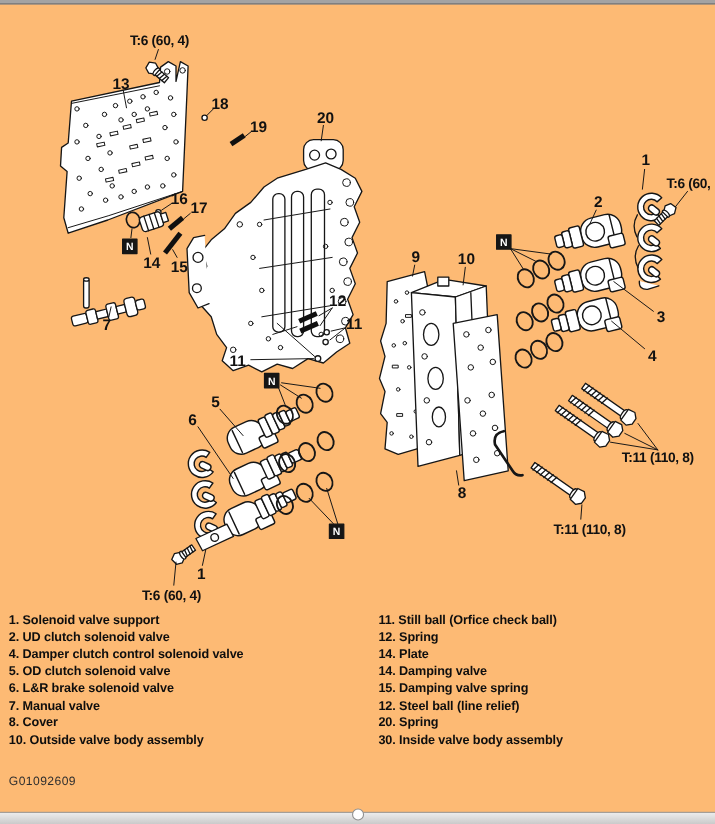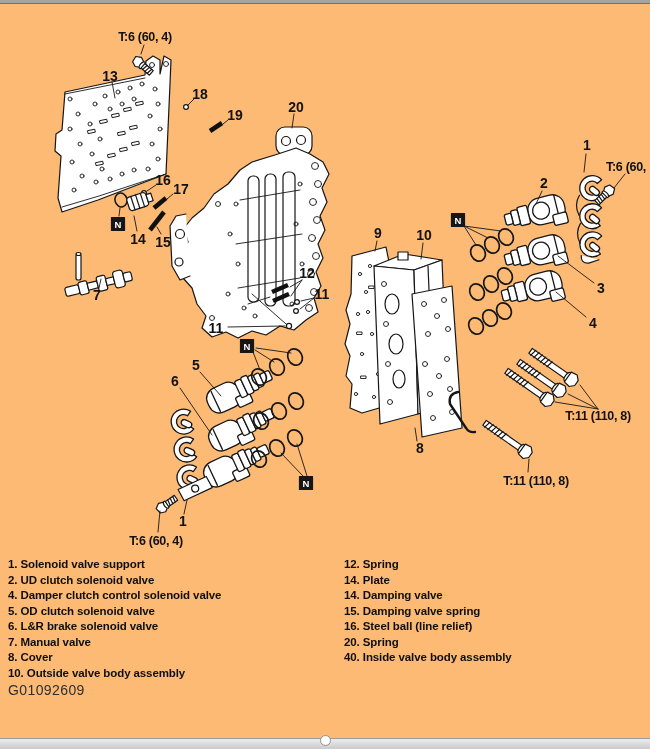--- a/index.html
+++ b/index.html
@@ -23,21 +23,21 @@
   text.num{font-size:14px;}
   text.tq{font-size:12.5px;letter-spacing:-0.3px;}
   text.nlet{font-size:9.5px;fill:#ffffff;}
   
   .legend{position:absolute;left:0;top:557px;width:650px;color:#0e0e0e;}
   .legend .col{position:absolute;top:0;}
   .legend .colL{left:8px;width:320px;}
   .legend .colR{left:344px;width:300px;}
   .legend .li{font-size:11.5px;font-weight:bold;line-height:15.5px;
               letter-spacing:-0.1px;white-space:nowrap;}
-  .figid{position:absolute;left:8px;top:682px;font-size:14px;color:#2e2e2e;
+  .figid{position:absolute;left:8px;top:705px;font-size:11px;color:#2e2e2e;
          letter-spacing:0.4px;}
 </style>
 </head>
 <body>
 
 <div class="screen">
   <div class="top-edge"></div>
 
   <svg class="diagram" width="650" height="551" viewBox="0 0 650 551">
     <defs>
@@ -458,27 +458,28 @@
       <div class="li">1. Solenoid valve support</div>
       <div class="li">2. UD clutch solenoid valve</div>
       <div class="li">4. Damper clutch control solenoid valve</div>
       <div class="li">5. OD clutch solenoid valve</div>
       <div class="li">6. L&amp;R brake solenoid valve</div>
       <div class="li">7. Manual valve</div>
       <div class="li">8. Cover</div>
       <div class="li">10. Outside valve body assembly</div>
     </div>
     <div class="col colR">
+      <div class="li">11. Still ball (Orfice check ball)</div>
       <div class="li">12. Spring</div>
       <div class="li">14. Plate</div>
       <div class="li">14. Damping valve</div>
       <div class="li">15. Damping valve spring</div>
-      <div class="li">16. Steel ball (line relief)</div>
+      <div class="li">12. Steel ball (line relief)</div>
       <div class="li">20. Spring</div>
-      <div class="li">40. Inside valve body assembly</div>
+      <div class="li">30. Inside valve body assembly</div>
     </div>
   </div>
 
   <div class="figid">G01092609</div>
 
   <div class="bottom-edge"></div>
   <div class="grab-handle"></div>
 </div>
 
 </body></html>

